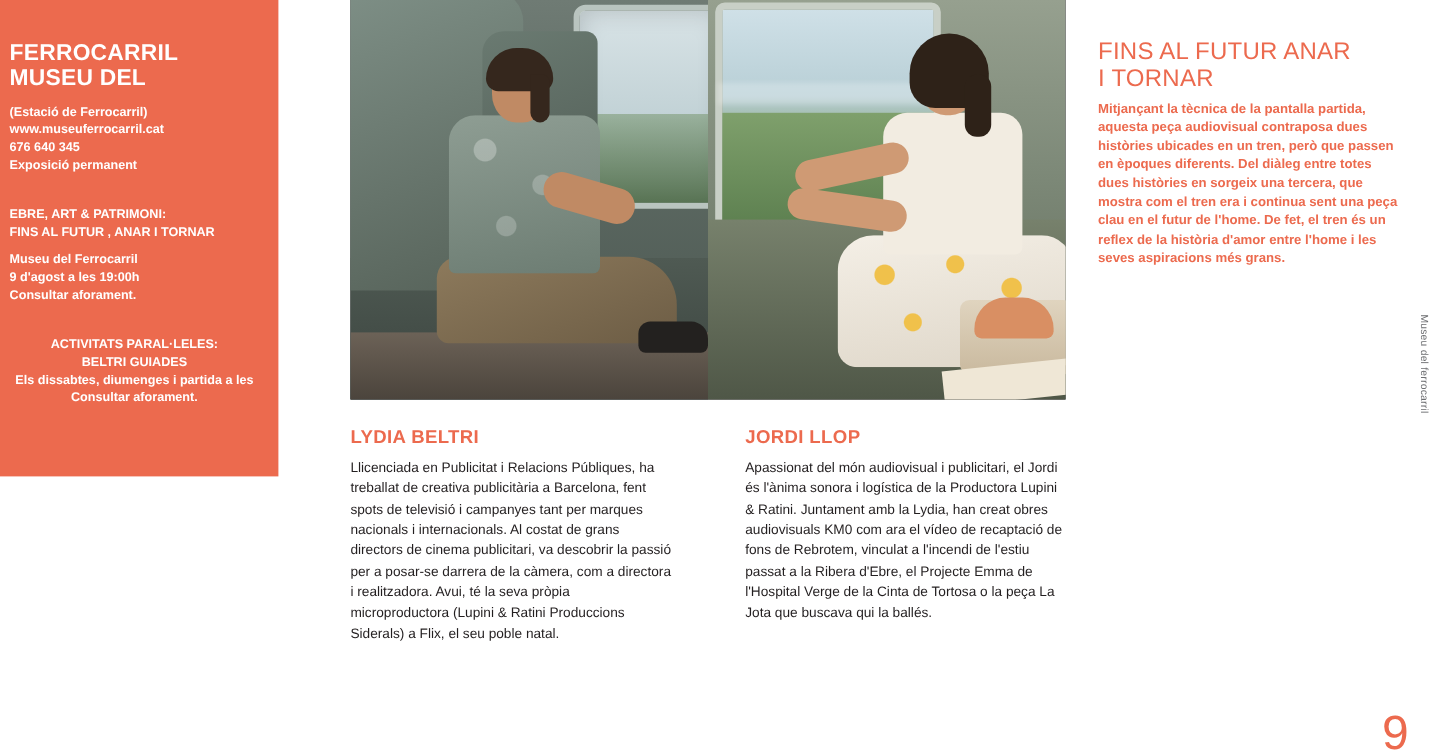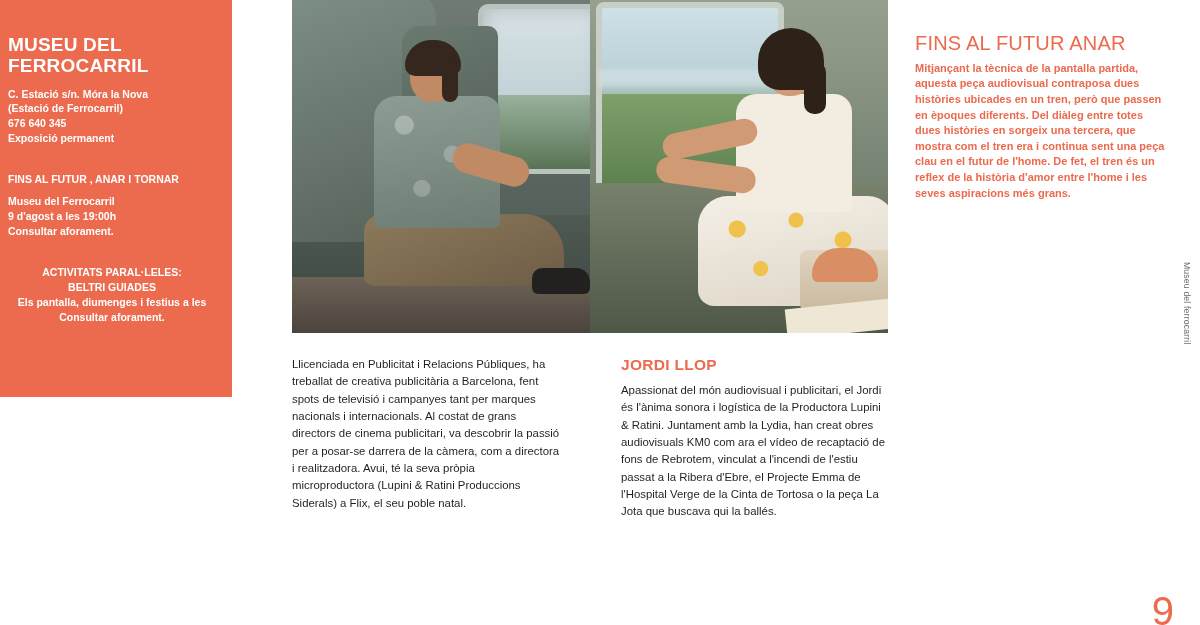--- a/index.html
+++ b/index.html
@@ -291,43 +291,44 @@
     color: #ec6a4e;
     font-weight: normal;
     line-height: 1;
   }
 </style>
 </head>
 <body>
 
 <div class="sidebar">
   <div class="museum-title">
+    <span>FERROCARRIL</span>
     <span>MUSEU DEL</span>
-    <span>FERROCARRIL</span>
   </div>
 
   <div class="addr-block">
-    <div>C. Estació s/n. Móra la Nova</div>
     <div>(Estació de Ferrocarril)</div>
+    <div>www.museuferrocarril.cat</div>
     <div>676 640 345</div>
     <div>Exposició permanent</div>
   </div>
 
   <div class="expo-block">
+    <div>EBRE, ART &amp; PATRIMONI:</div>
     <div>FINS AL FUTUR , ANAR I TORNAR</div>
     <div class="expo-spacer"></div>
     <div>Museu del Ferrocarril</div>
     <div>9 d'agost a les 19:00h</div>
     <div>Consultar aforament.</div>
   </div>
 
   <div class="acts-block">
     <div>ACTIVITATS PARAL·LELES:</div>
     <div>BELTRI GUIADES</div>
-    <div>Els pantalla, diumenges i festius a les</div>
+    <div>Els dissabtes, diumenges i partida a les</div>
     <div>Consultar aforament.</div>
   </div>
 </div>
 
 <div class="photo">
   <div class="half left-half">
     <div class="lh-bg"></div>
     <div class="lh-wall"></div>
     <div class="lh-window"></div>
     <div class="lh-seatback"></div>
@@ -352,30 +353,32 @@
     <div class="rh-head"></div>
     <div class="rh-hair"></div>
     <div class="rh-hair2"></div>
     <div class="rh-bag"></div>
     <div class="rh-bag-flap"></div>
     <div class="rh-paper"></div>
   </div>
 </div>
 
 <div class="col col-1">
+  <h2 class="col-head">LYDIA BELTRI</h2>
   <p class="col-body">Llicenciada en Publicitat i Relacions Públiques, ha treballat de creativa publicitària a Barcelona, fent spots de televisió i campanyes tant per marques nacionals i internacionals. Al costat de grans directors de cinema publicitari, va descobrir la passió per a posar-se darrera de la càmera, com a directora i realitzadora. Avui, té la seva pròpia microproductora (Lupini &amp; Ratini Produccions Siderals) a Flix, el seu poble natal.</p>
 </div>
 
 <div class="col col-2">
   <h2 class="col-head">JORDI LLOP</h2>
   <p class="col-body">Apassionat del món audiovisual i publicitari, el Jordi és l'ànima sonora i logística de la Productora Lupini &amp; Ratini. Juntament amb la Lydia, han creat obres audiovisuals KM0 com ara el vídeo de recaptació de fons de Rebrotem, vinculat a l'incendi de l'estiu passat a la Ribera d'Ebre, el Projecte Emma de l'Hospital Verge de la Cinta de Tortosa o la peça La Jota que buscava qui la ballés.</p>
 </div>
 
 <div class="right-col">
   <h1 class="right-head">
     <span>FINS AL FUTUR ANAR</span>
+    <span>I TORNAR</span>
   </h1>
   <p class="right-body">Mitjançant la tècnica de la pantalla partida, aquesta peça audiovisual contraposa dues històries ubicades en un tren, però que passen en èpoques diferents. Del diàleg entre totes dues històries en sorgeix una tercera, que mostra com el tren era i continua sent una peça clau en el futur de l'home. De fet, el tren és un reflex de la història d'amor entre l'home i les seves aspiracions més grans.</p>
 </div>
 
 <div class="vlabel">Museu del ferrocarril</div>
 
 <div class="page-num">9</div>
 
 </body></html>

